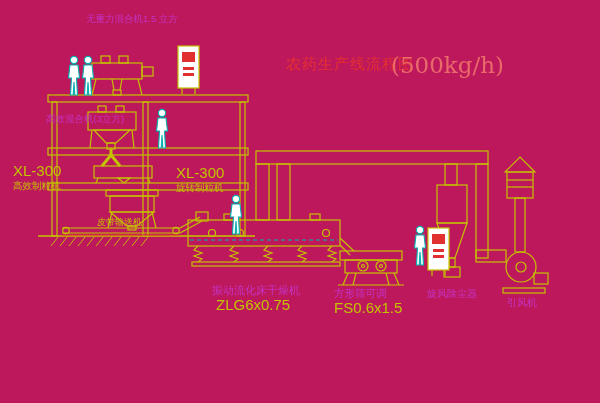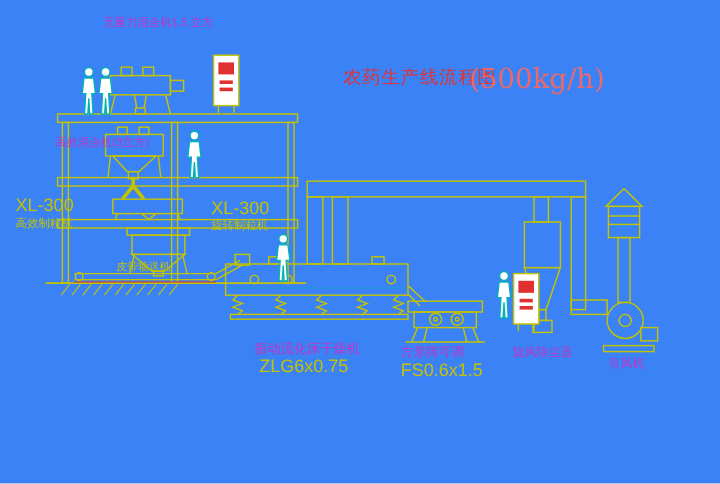--- a/index.html
+++ b/index.html
@@ -1,16 +1,16 @@
 <!DOCTYPE html>
 <html><head>
 <meta charset="utf-8">
 <style>
   html,body{margin:0;padding:0;background:#ffffff;}
-  .canvas{position:relative;width:600px;height:403px;background:#3b82f6;overflow:hidden;}
+  .canvas{position:relative;width:600px;height:403px;background:#be185d;overflow:hidden;}
   svg{position:absolute;left:0;top:0;}
   svg text{font-family:"Liberation Sans","DejaVu Sans",sans-serif;}
   .serif{font-family:"DejaVu Serif","Liberation Serif",serif;}
 </style>
 </head>
 <body>
 
 <div class="canvas">
 <svg width="600" height="403" viewBox="0 0 600 403">
   <defs>

